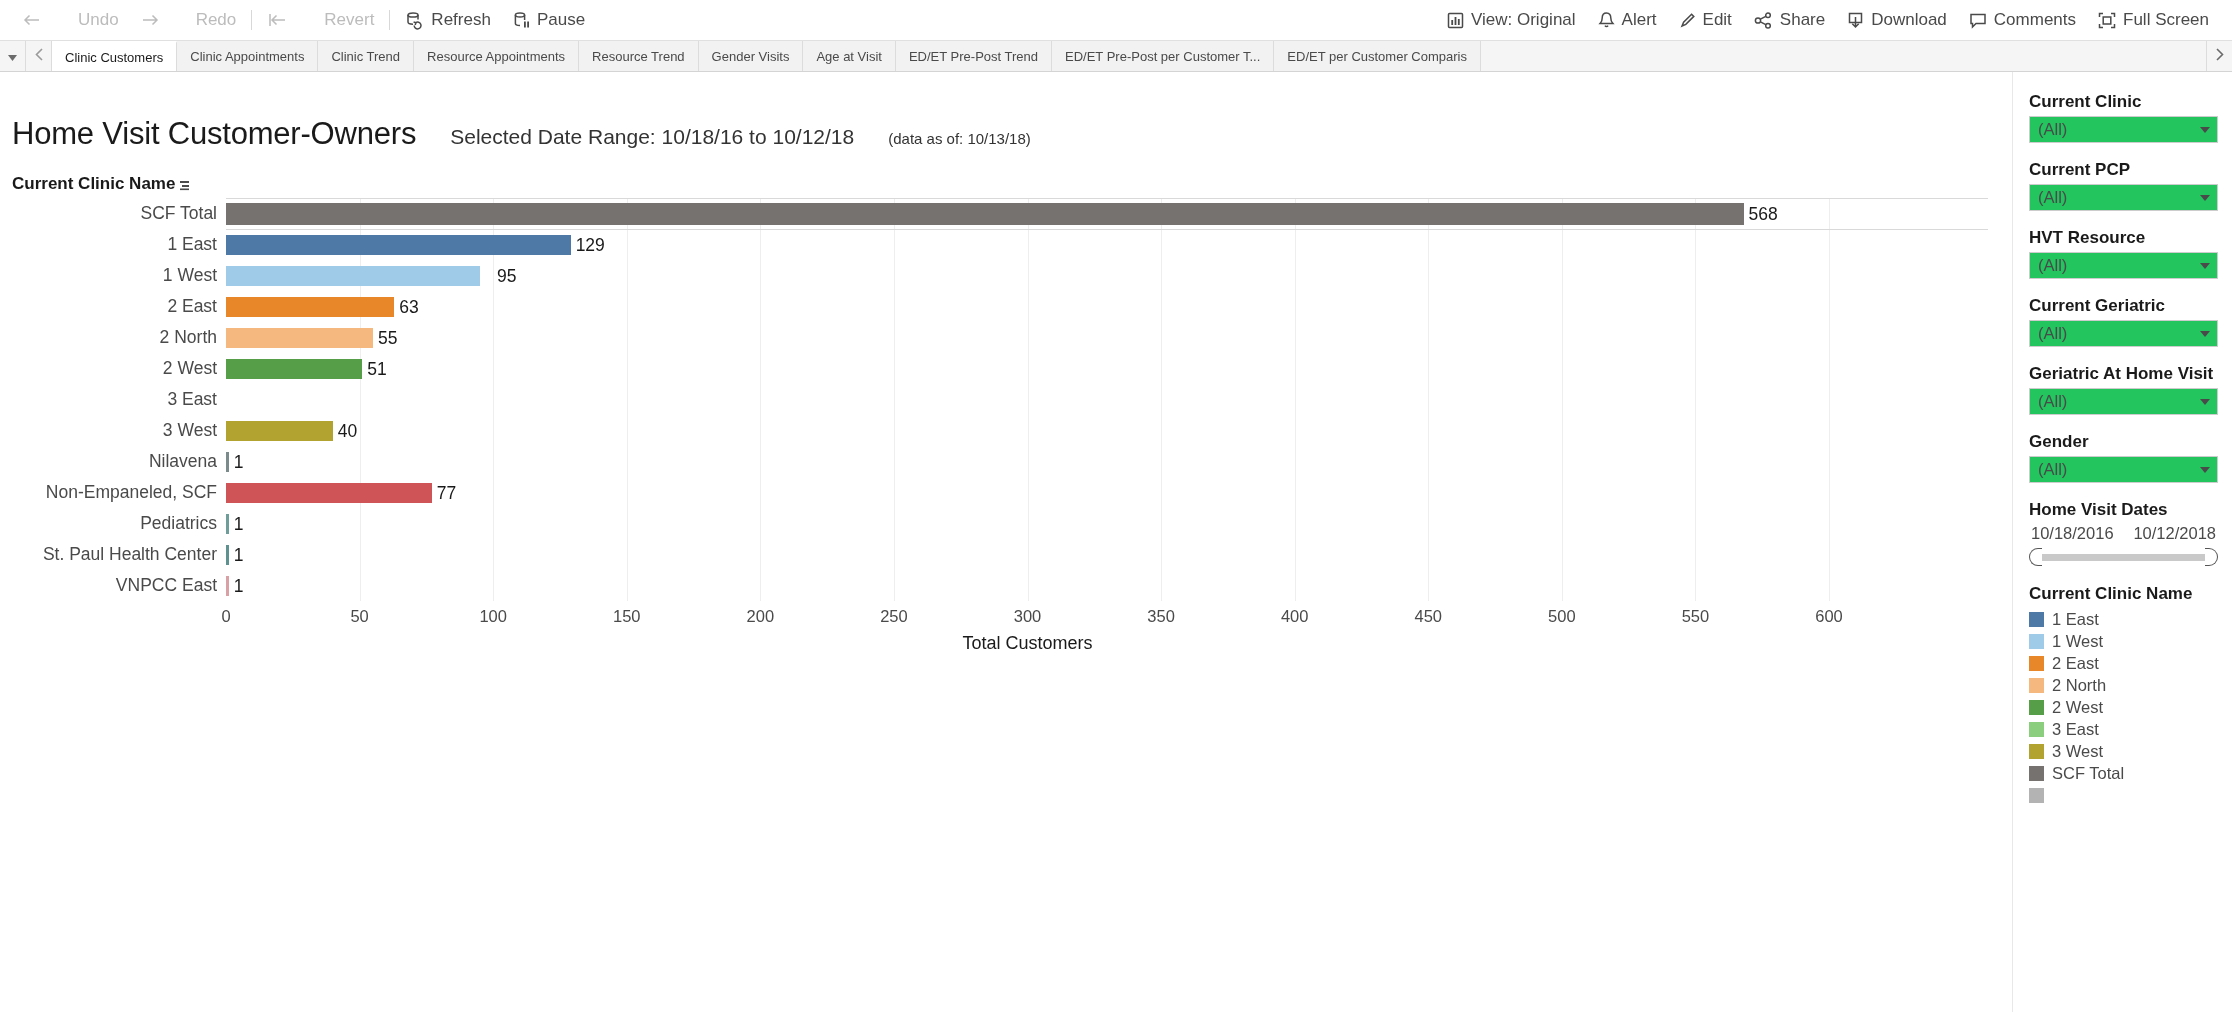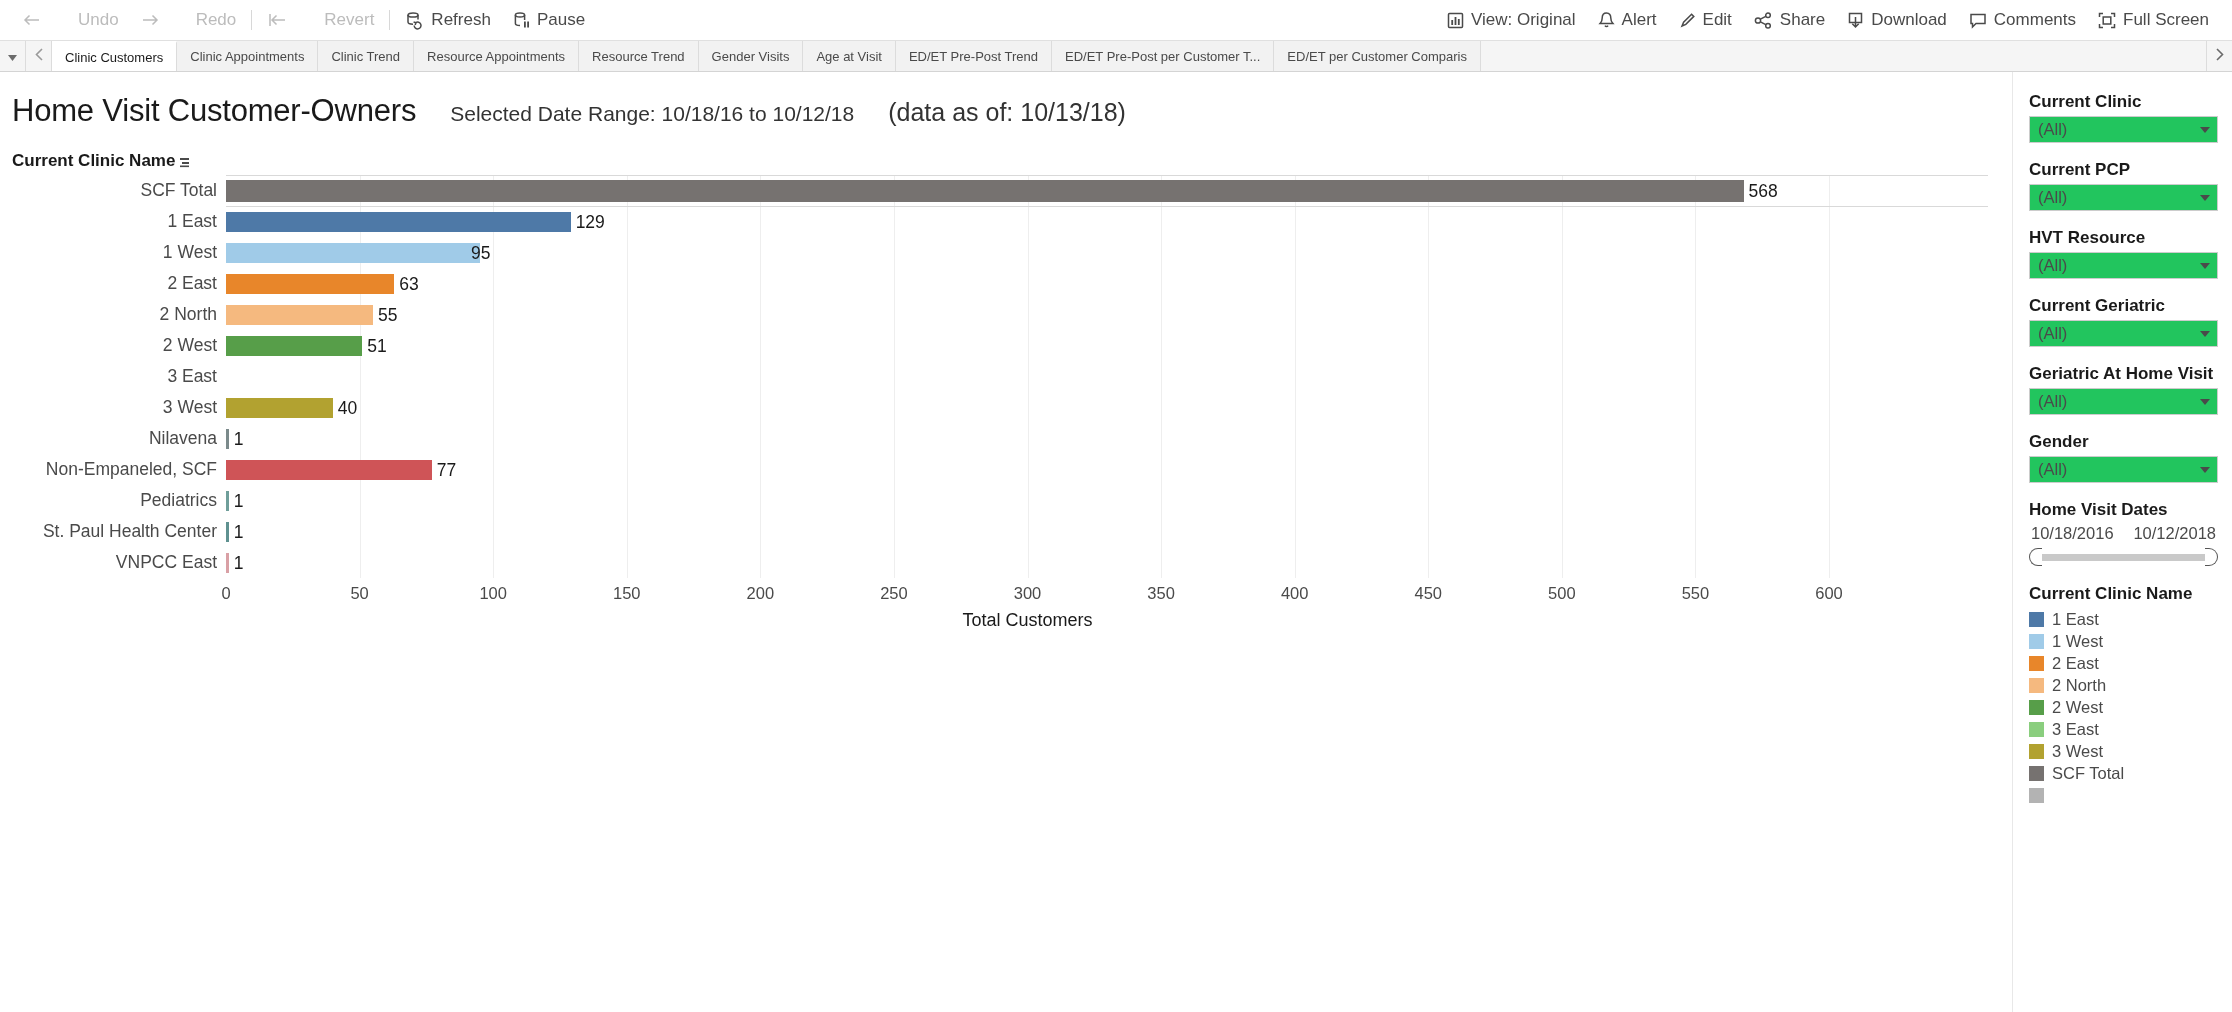--- a/index.html
+++ b/index.html
@@ -78,23 +78,23 @@
     padding: 20px 14px 0 16px;
     overflow: hidden;
     margin-left: 24px;
   }
 
   
   #titlebar {
     display: flex; align-items: baseline;
     padding: 21px 0 0 12px; gap: 34px;
   }
-  #viz-title { font-size: 31px; color: #1a1a1a; font-weight: 400; letter-spacing: -0.2px; }
+  #viz-title { font-size: 31px; color: #1a1a1a; font-weight: 400; letter-spacing: -0.2px; margin-top: 23px; }
   #viz-daterange { font-size: 21px; color: #333333; }
-  #viz-asof { font-size: 25px; color: #333333; }
+  #viz-asof { font-size: 15px; color: #333333; }
 
   
   #chart-head {
     margin: 22px 0 0 0;
     display: flex; align-items: center;
     padding-left: 12px;
   }
   #chart-head-label { font-size: 17px; font-weight: bold; color: #1a1a1a; }
   #sort-icon { margin-left: 3px; display: flex; align-items: flex-end; }
   #chart-grid { position: relative; margin-top: 4px; }
@@ -386,21 +386,21 @@
             <div class="row-label">1 East</div>
             <div class="row-track">
               <div class="bar" style="width: 344.645px; background: rgb(78, 121, 167);"></div>
               <div class="bar-value" style="left: 344.645px;">129</div>
             </div>
           </div>
           <div class="plot-row">
             <div class="row-label">1 West</div>
             <div class="row-track">
               <div class="bar" style="width: 253.808px; background: rgb(160, 203, 232);"></div>
-              <div class="bar-value" style="left: 240px;">95</div>
+              <div class="bar-value" style="left: 266px;">95</div>
             </div>
           </div>
           <div class="plot-row">
             <div class="row-label">2 East</div>
             <div class="row-track">
               <div class="bar" style="width: 168.315px; background: rgb(232, 134, 42);"></div>
               <div class="bar-value" style="left: 168.315px;">63</div>
             </div>
           </div>
           <div class="plot-row">

